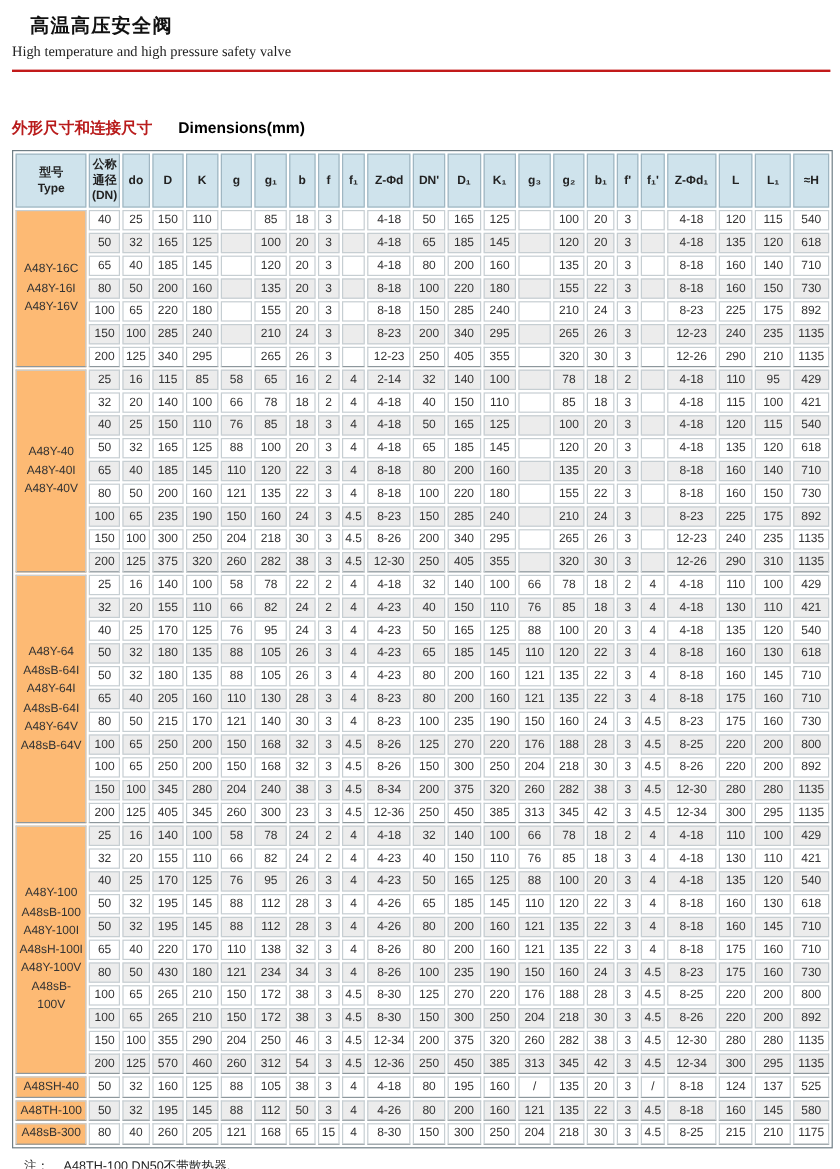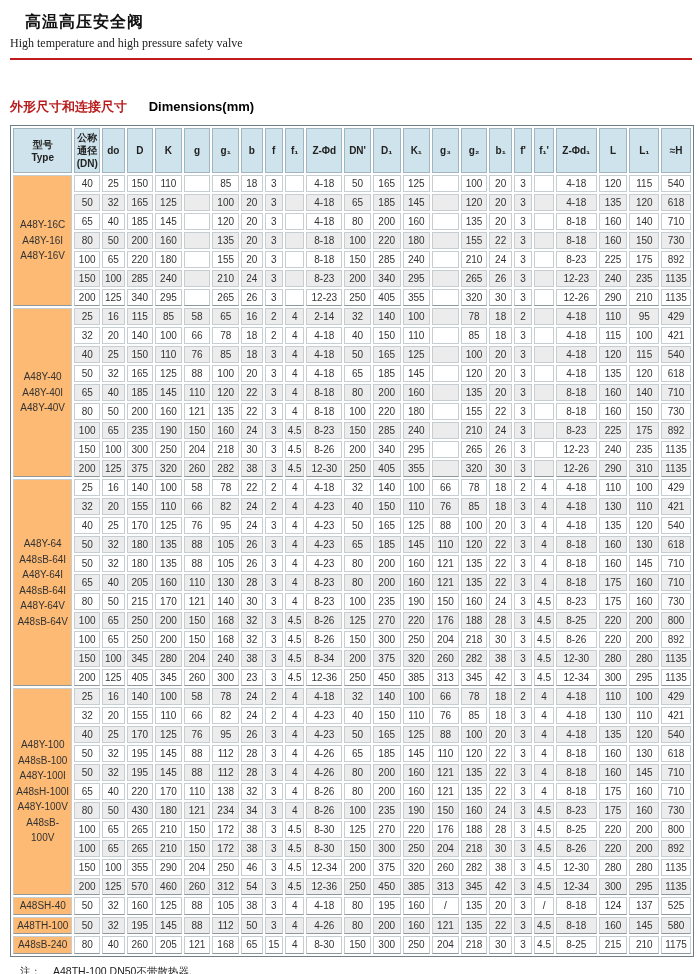--- a/index.html
+++ b/index.html
@@ -1061,21 +1061,21 @@
           <td class="g bb">135</td>
           <td class="g bb">22</td>
           <td class="g bb">3</td>
           <td class="g bb">4.5</td>
           <td class="g bb">8-18</td>
           <td class="g bb">160</td>
           <td class="g bb">145</td>
           <td class="g bb">580</td>
         </tr>
         <tr>
-          <td class="type bb" rowspan="1">A48sB-240</td>
+          <td class="type bb" rowspan="1">A48sB-300</td>
           <td class="bb">80</td>
           <td class="bb">40</td>
           <td class="bb">260</td>
           <td class="bb">205</td>
           <td class="bb">121</td>
           <td class="bb">168</td>
           <td class="bb">65</td>
           <td class="bb">15</td>
           <td class="bb">4</td>
           <td class="bb">8-30</td>

